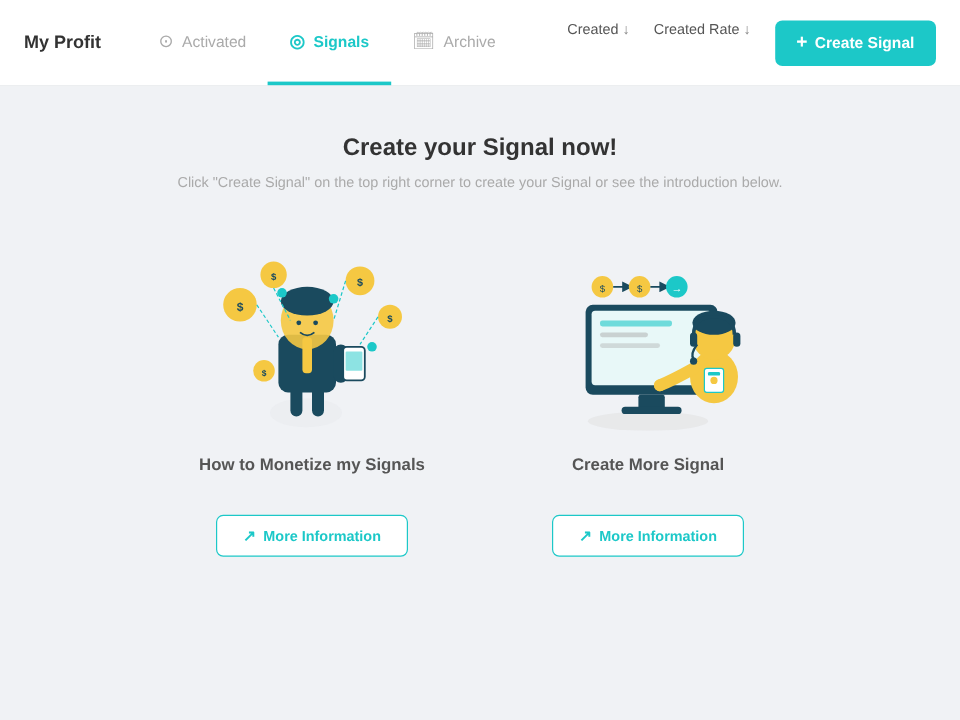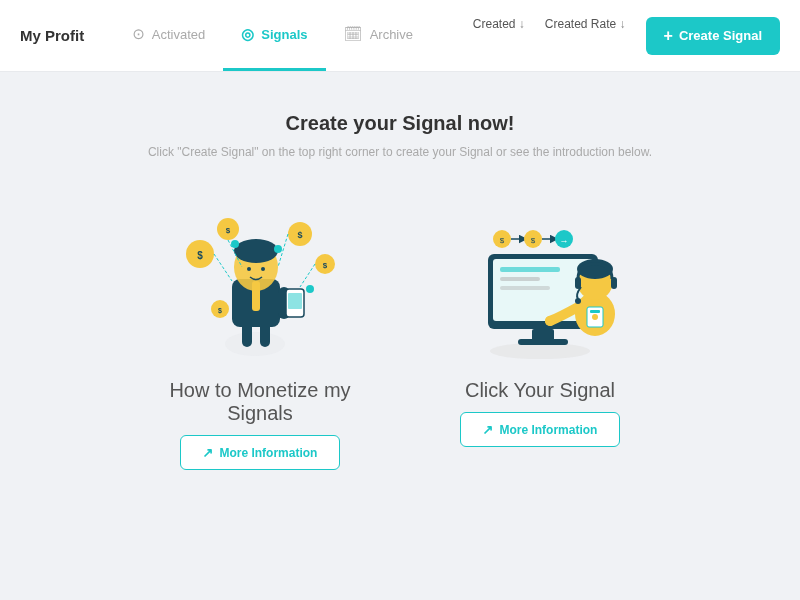--- a/index.html
+++ b/index.html
@@ -125,24 +125,24 @@
     .illustration {
       width: 180px;
       height: 160px;
       margin-bottom: 20px;
       display: flex;
       align-items: center;
       justify-content: center;
     }
 
     .card-label {
-      font-size: 20px;
+      font-size: 14px;
       color: #555;
-      margin-bottom: 10px;
-      font-weight: 400;
+      margin-bottom: 34px;
+      font-weight: 700;
       text-align: center;
     }
 
     .more-info-btn {
       border: 1.5px solid #1cc8c8;
       background: #fff;
       color: #1cc8c8;
       border-radius: 6px;
       padding: 9px 22px;
       font-size: 12px;
@@ -301,21 +301,21 @@
           <line x1="92" y1="40" x2="104" y2="40" stroke="#1a4a5e" stroke-width="1.5" marker-end="url(#arr)"></line>
           <circle cx="114" cy="40" r="9" fill="#1cc8c8"></circle>
           <text x="114" y="44" text-anchor="middle" font-size="9" fill="#fff">→</text>
           <defs>
             <marker id="arr" markerWidth="6" markerHeight="6" refX="3" refY="3" orient="auto">
               <path d="M0,0 L6,3 L0,6 Z" fill="#1a4a5e"></path>
             </marker>
           </defs>
         </svg>
       </div>
-      <span class="card-label">Click Your Signal</span>
+      <span class="card-label">Create More Signal</span>
       <button class="more-info-btn">
         <span class="arrow-icon">↗</span>
         <span>More Information</span>
       </button>
     </div>
 
   </div>
 </div>
 
 </body></html>

